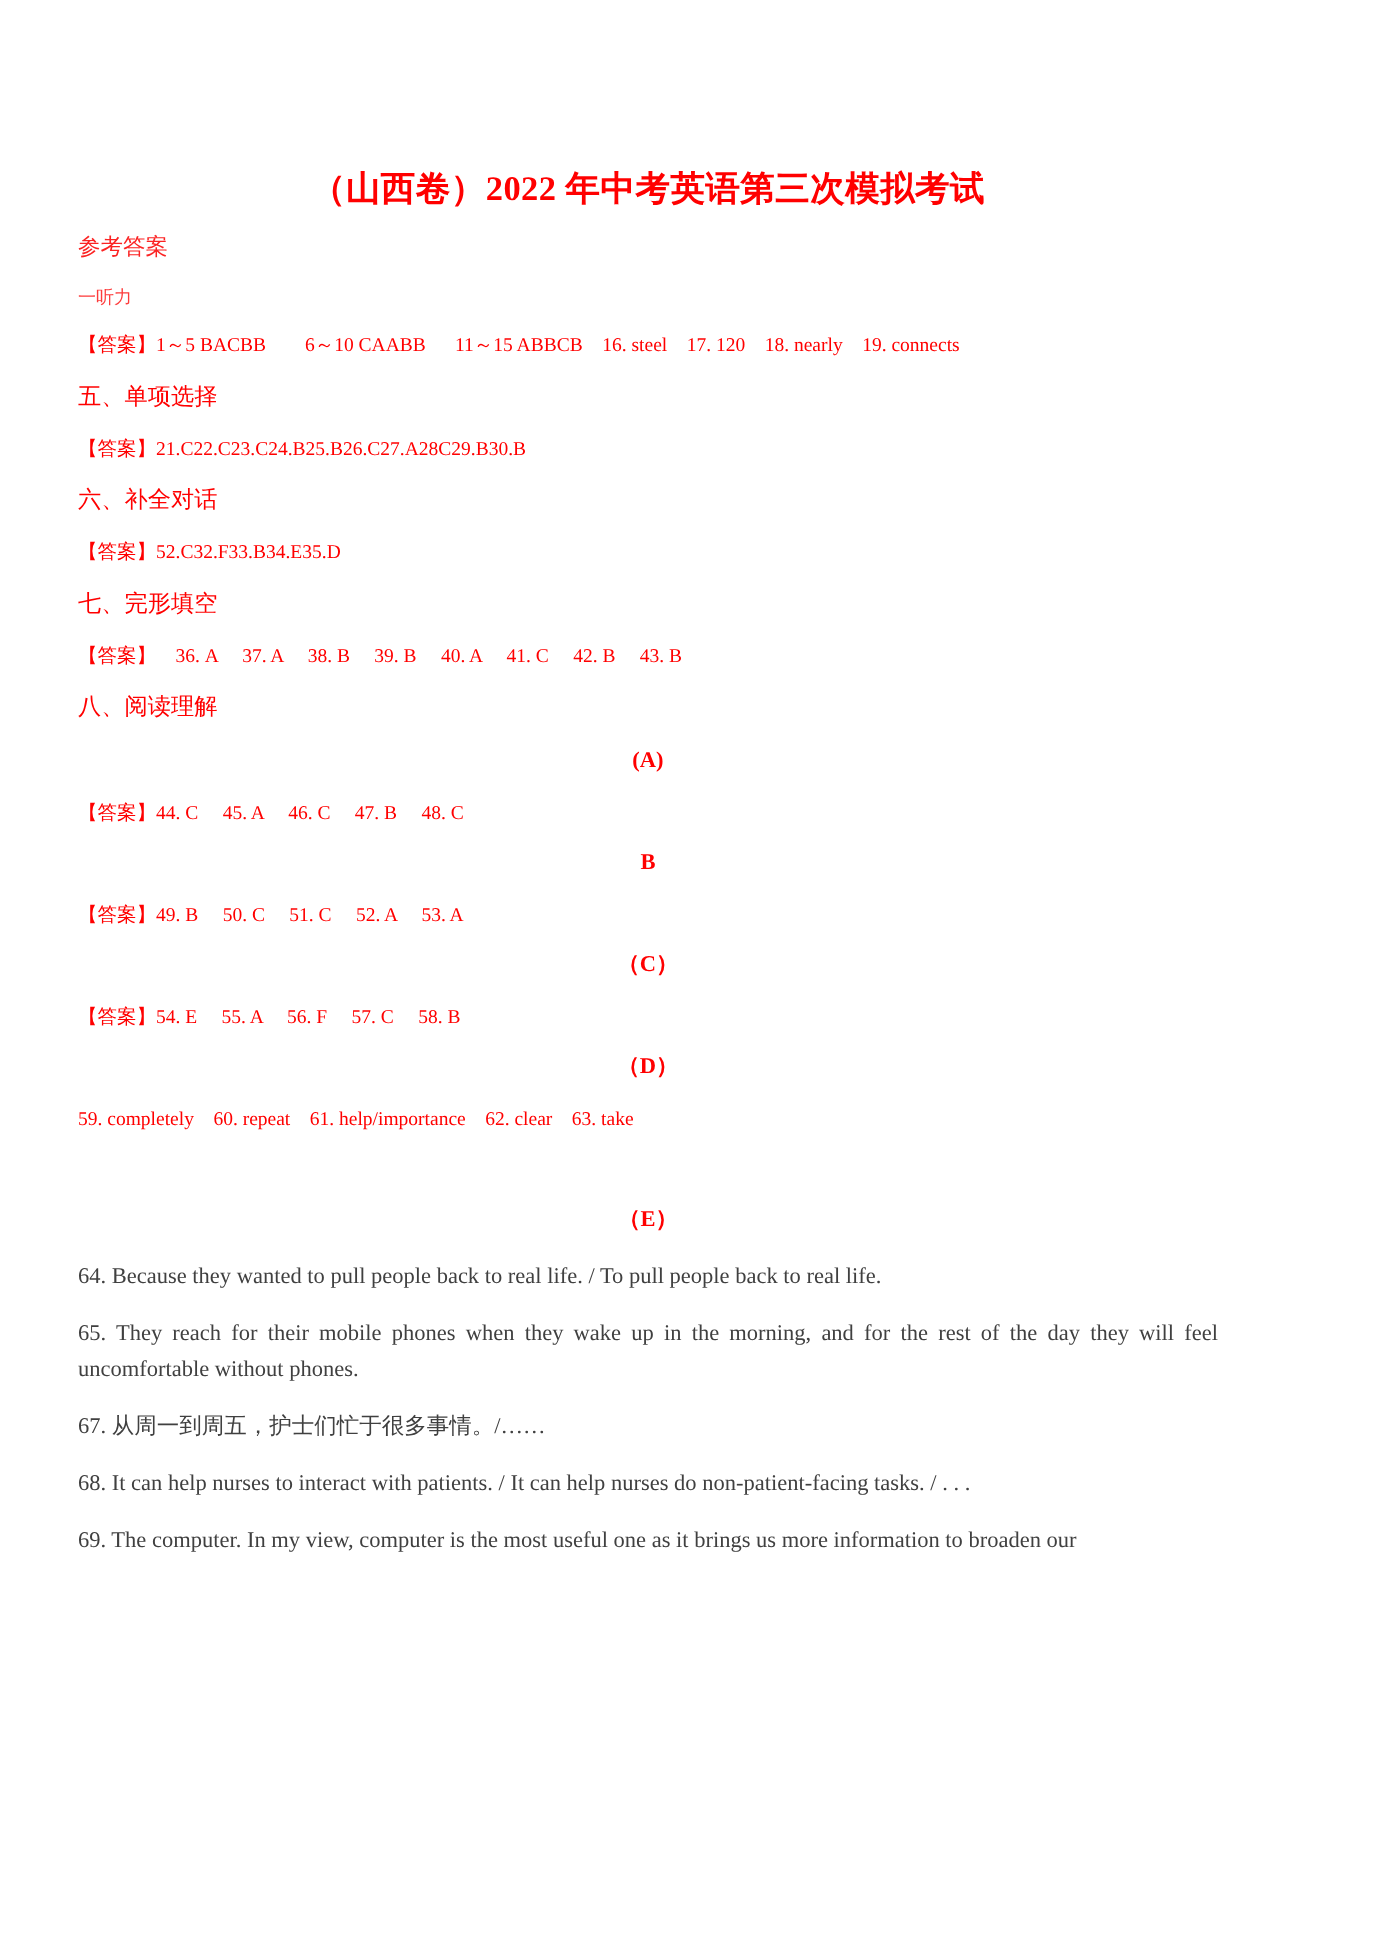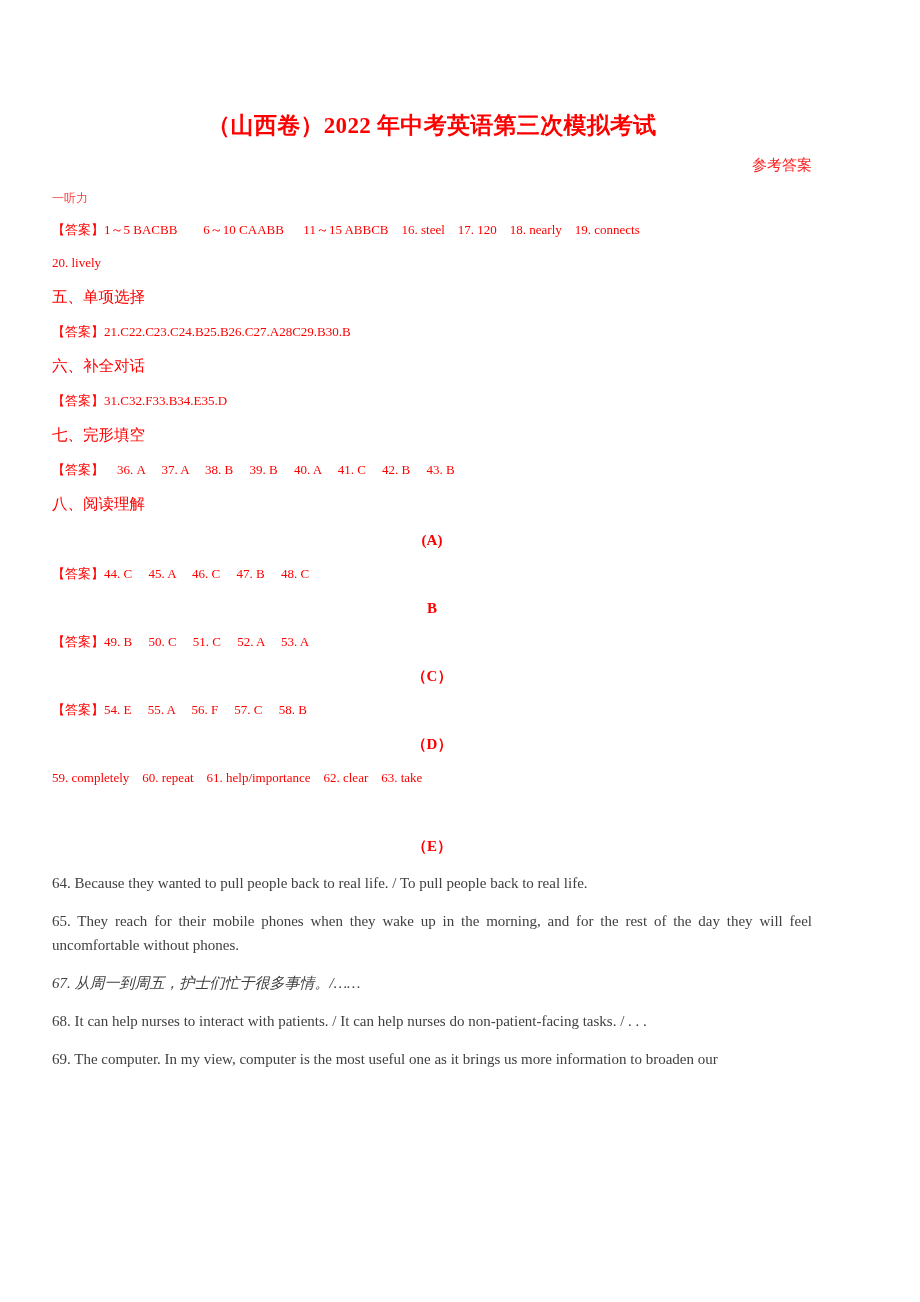--- a/index.html
+++ b/index.html
@@ -26,21 +26,21 @@
     text-align: center;
     font-weight: bold;
     font-size: 23px;
     color: #ff0000;
     margin: 0;
     padding-top: 110px;
     line-height: 1.35;
     letter-spacing: 0.3px;
   }
   .doc-subtitle {
-    text-align: right;
+    text-align: left;
     font-weight: normal;
     font-size: 15px;
     color: #fb2323;
     margin: 0;
     padding-top: 14px;
     line-height: 1.4;
   }
   .sec-heading {
     font-size: 15.5px;
     font-weight: normal;
@@ -77,40 +77,38 @@
     font-size: 15px;
     color: #404040;
     margin: 0;
     padding-top: 14px;
     line-height: 1.6;
     text-align: justify;
   }
   .gap-block { height: 34px; }
   .para.cn {
     font-family: "Liberation Serif", "DejaVu Serif", serif;
-    font-style: italic;
   }
 </style>
 </head>
 <body>
 
 <div class="page">
 
   <h1 class="doc-title">（山西卷）2022 年中考英语第三次模拟考试</h1>
   <div class="doc-subtitle">参考答案</div>
 
   <div class="sec-heading plain">一听力</div>
   <div class="ans-line">【答案】1～5 BACBB        6～10 CAABB      11～15 ABBCB    16. steel    17. 120    18. nearly    19. connects</div>
-  <div class="ans-line">20. lively</div>
 
   <div class="sec-heading">五、单项选择</div>
   <div class="ans-line">【答案】21.C22.C23.C24.B25.B26.C27.A28C29.B30.B</div>
 
   <div class="sec-heading">六、补全对话</div>
-  <div class="ans-line">【答案】31.C32.F33.B34.E35.D</div>
+  <div class="ans-line">【答案】52.C32.F33.B34.E35.D</div>
 
   <div class="sec-heading">七、完形填空</div>
   <div class="ans-line">【答案】    36. A     37. A     38. B     39. B     40. A     41. C     42. B     43. B</div>
 
   <div class="sec-heading">八、阅读理解</div>
 
   <div class="sub-label">(A)</div>
   <div class="ans-line">【答案】44. C     45. A     46. C     47. B     48. C</div>
 
   <div class="sub-label">B</div>

